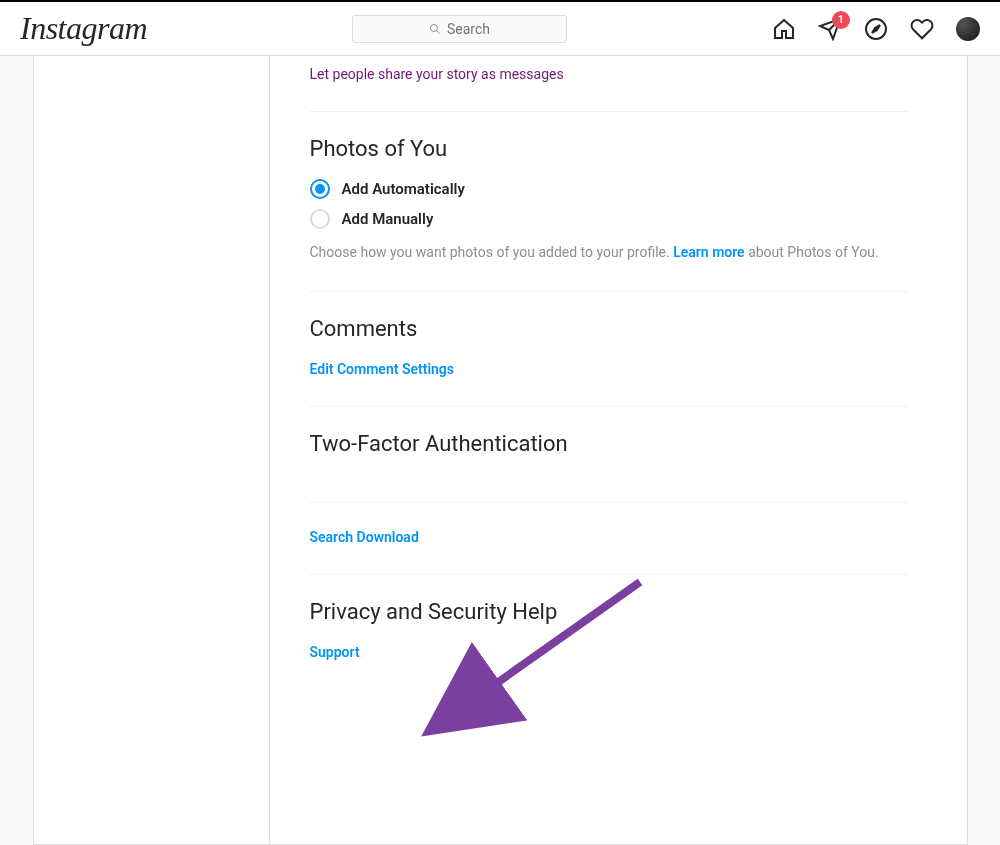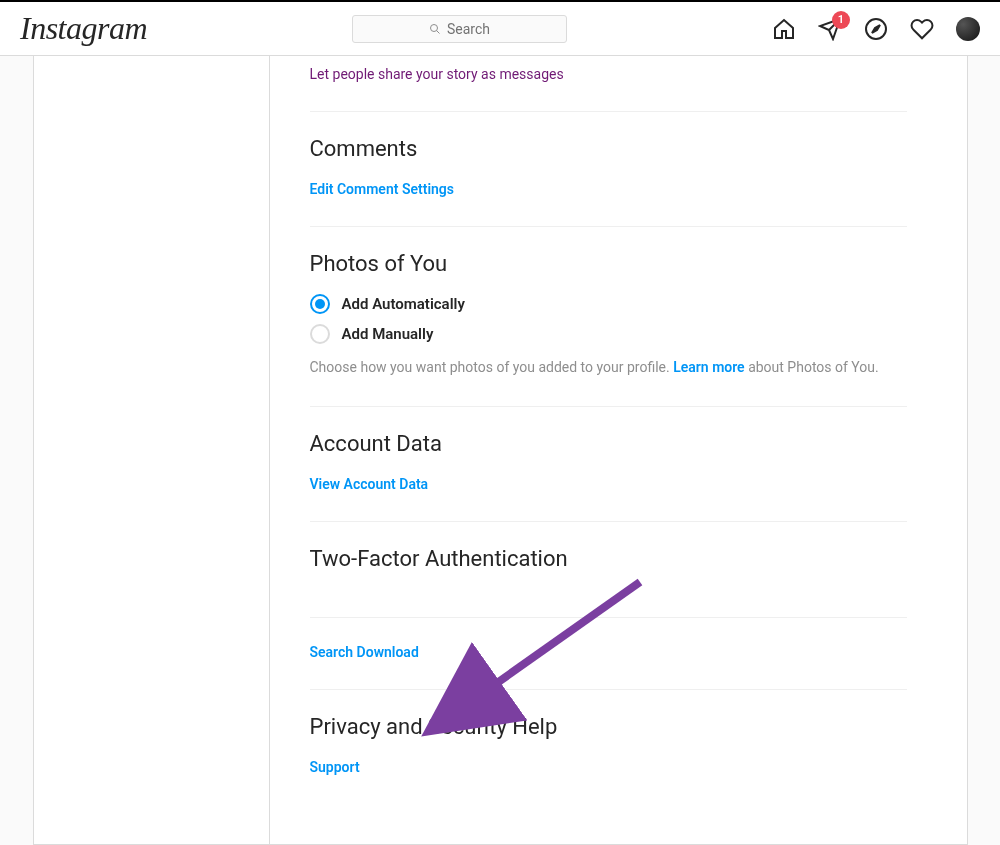--- a/index.html
+++ b/index.html
@@ -218,46 +218,42 @@
   </div>
 </div>
 
 <div class="main-wrap">
   <div class="container">
     <div class="sidebar"></div>
     <div class="content">
 
       <div class="story-section">
         <div class="subtext">Let people share your story as messages</div>
-      </div>
-
-      <div class="section">
-        <h2 class="section-title">Comments</h2>
-        <span class="link">Edit Comment Settings</span>
       </div>
 
       <div class="section">
         <h2 class="section-title">Photos of You</h2>
         <div class="radio-row">
           <div class="radio checked"></div>
           <label>Add Automatically</label>
         </div>
         <div class="radio-row">
           <div class="radio"></div>
           <label>Add Manually</label>
         </div>
         <div class="help-text">
           <span>Choose how you want photos of you added to your profile. </span><span class="inline-link">Learn more</span><span> about Photos of You.</span>
         </div>
       </div>
 
       <div class="section">
-        <h2 class="section-title">Account Data</h2>
-        <span class="link">View Account Data</span>
-      </div>
+        <h2 class="section-title">Comments</h2>
+        <span class="link">Edit Comment Settings</span>
+      </div>
+
 
       <div class="section">
         <h2 class="section-title">Two-Factor Authentication</h2>
       </div>
 
       <div class="section">
         <span class="link">Search Download</span>
       </div>
 
       <div class="section">

